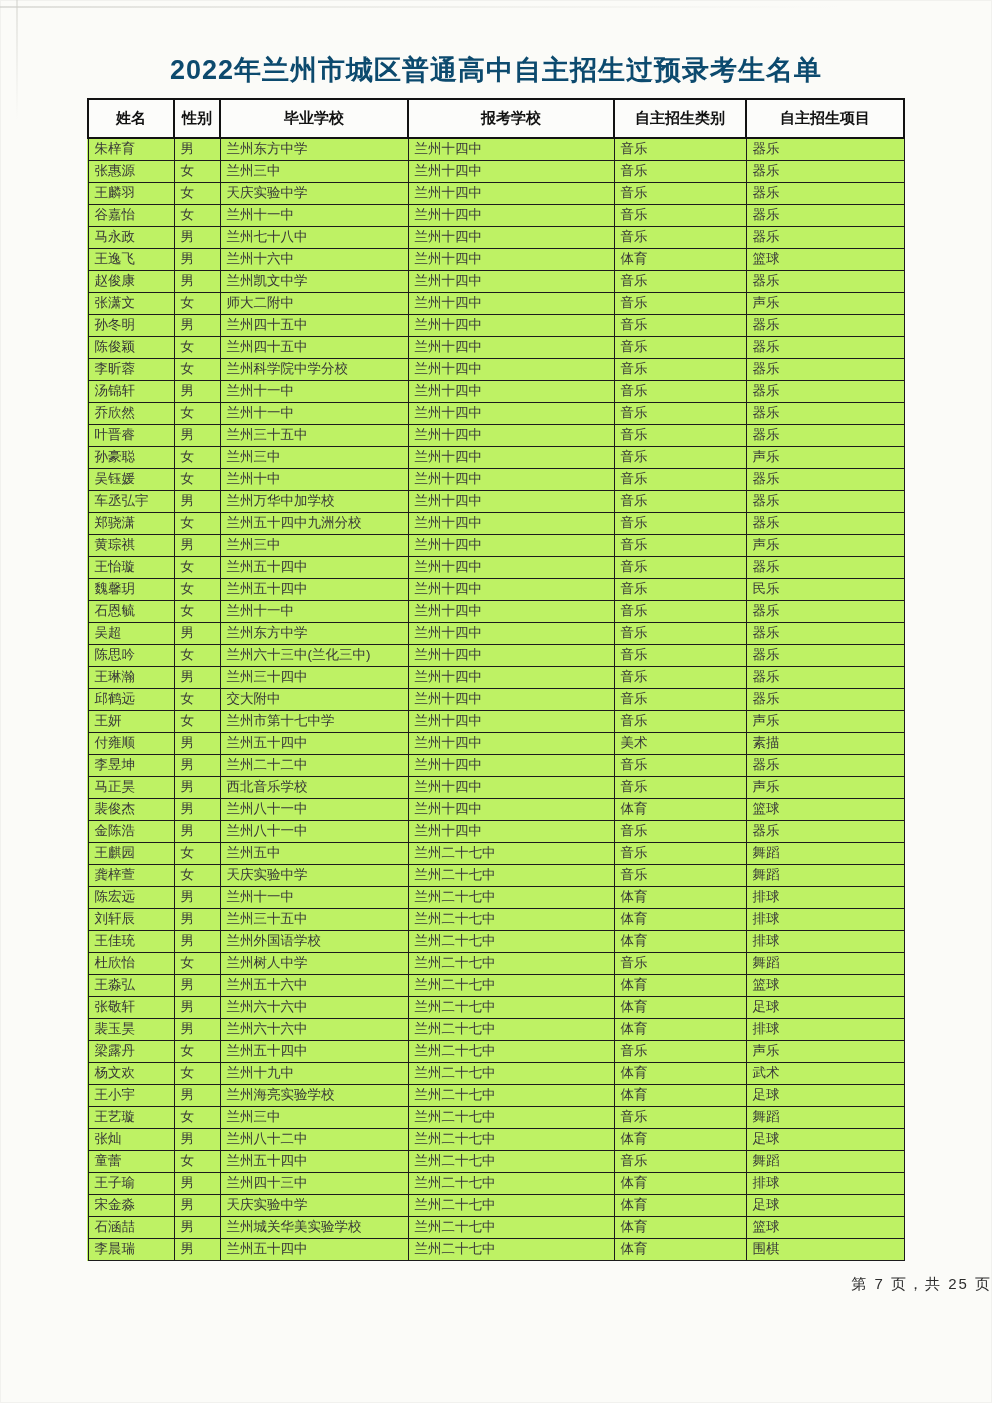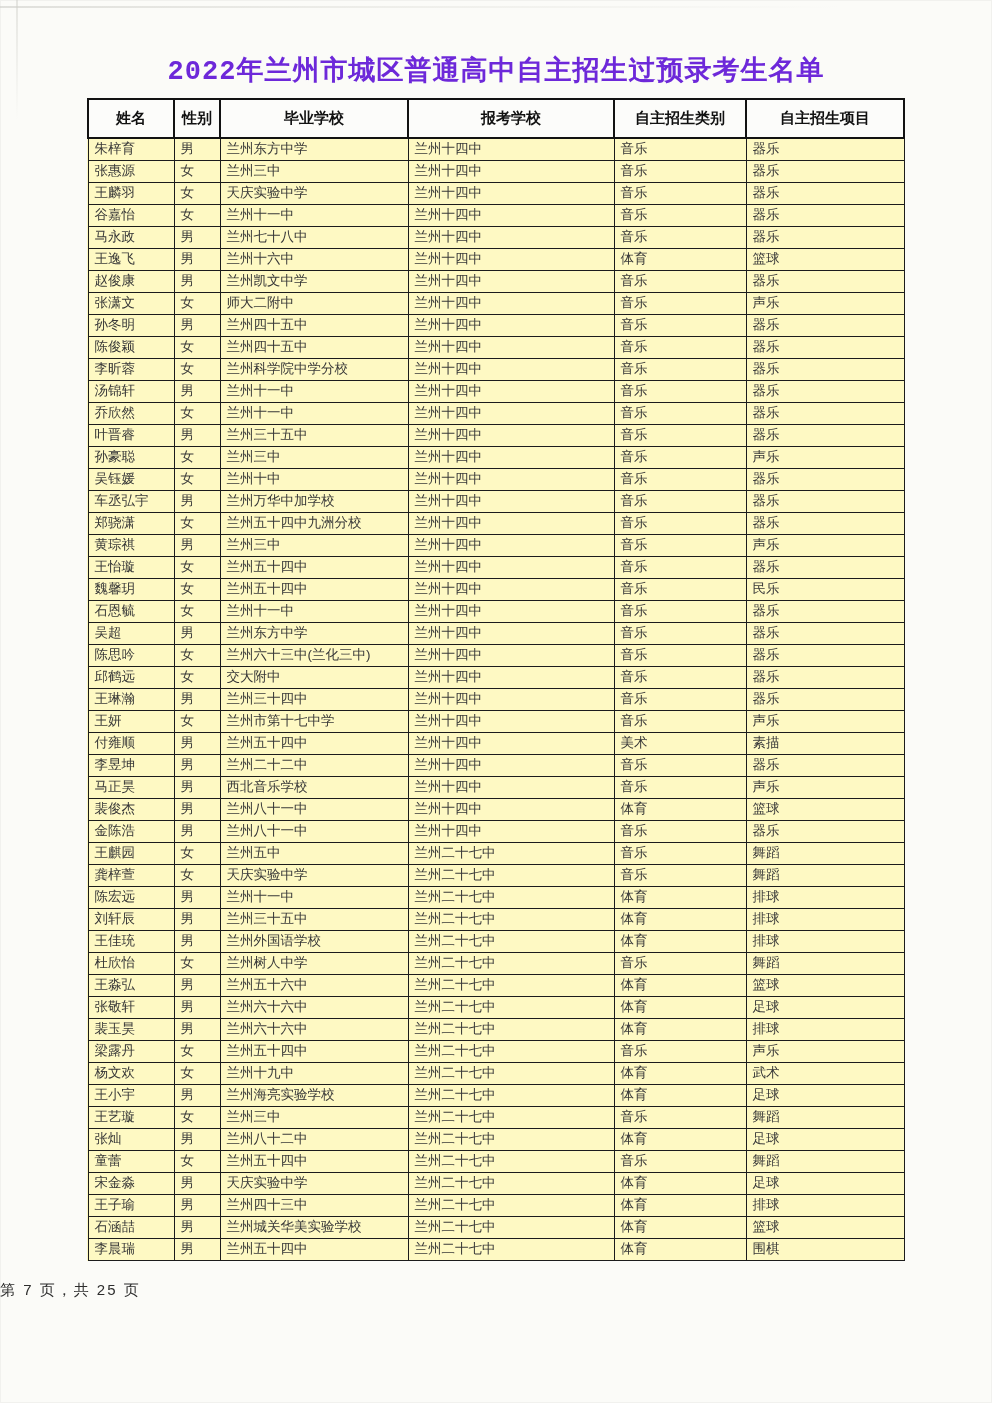--- a/index.html
+++ b/index.html
@@ -24,29 +24,28 @@
     position:absolute;top:0;left:16px;width:2px;height:120px;
     background:linear-gradient(to bottom,#cfcfc9,transparent);
     opacity:.5;
   }
   .doc-title{
     margin:52px 0 10px 0;
     text-align:center;
     font-size:27px;
     font-weight:bold;
     letter-spacing:1px;
-    color:#6d28d9;
-    font-family:Liberation Mono, monospace;
+    color:#0c4a6e;
   }
   table.roster{
     margin:4px auto;
     width:816px;
     border-collapse:collapse;
     table-layout:fixed;
-    background:#fef9c3;
+    background:#bef264;
   }
   table.roster th{
     border:2px solid #121212;
     font-size:15px;
     font-weight:bold;
     color:#111;
     text-align:center;
     padding:9px 2px;
     background:#fcfcfa;
   }
@@ -56,22 +55,22 @@
     color:#383838;
     padding:2px 6px;
     height:17px;
     line-height:1.25;
     white-space:nowrap;
     overflow:hidden;
     text-align:left;
     vertical-align:middle;
   }
   .page-footer{
-    margin-top:20px;
-    text-align:left;
+    margin-top:14px;
+    text-align:right;
     font-size:15px;
     color:#2d2d2d;
     letter-spacing:2px;
   }
 </style>
 </head>
 <body>
 
 <div class="page">
   <div class="scan-edge-top"></div>
@@ -285,31 +284,31 @@
   </tr>
         <tr>
     <td>陈思吟</td>
     <td>女</td>
     <td>兰州六十三中(兰化三中)</td>
     <td>兰州十四中</td>
     <td>音乐</td>
     <td>器乐</td>
   </tr>
         <tr>
+    <td>王琳瀚</td>
+    <td>男</td>
+    <td>兰州三十四中</td>
+    <td>兰州十四中</td>
+    <td>音乐</td>
+    <td>器乐</td>
+  </tr>
+        <tr>
     <td>邱鹤远</td>
     <td>女</td>
     <td>交大附中</td>
-    <td>兰州十四中</td>
-    <td>音乐</td>
-    <td>器乐</td>
-  </tr>
-        <tr>
-    <td>王琳瀚</td>
-    <td>男</td>
-    <td>兰州三十四中</td>
     <td>兰州十四中</td>
     <td>音乐</td>
     <td>器乐</td>
   </tr>
         <tr>
     <td>王妍</td>
     <td>女</td>
     <td>兰州市第十七中学</td>
     <td>兰州十四中</td>
     <td>音乐</td>
@@ -469,34 +468,34 @@
   </tr>
         <tr>
     <td>童蕾</td>
     <td>女</td>
     <td>兰州五十四中</td>
     <td>兰州二十七中</td>
     <td>音乐</td>
     <td>舞蹈</td>
   </tr>
         <tr>
+    <td>王子瑜</td>
+    <td>男</td>
+    <td>兰州四十三中</td>
+    <td>兰州二十七中</td>
+    <td>体育</td>
+    <td>排球</td>
+  </tr>
+        <tr>
     <td>宋金淼</td>
     <td>男</td>
     <td>天庆实验中学</td>
     <td>兰州二十七中</td>
     <td>体育</td>
     <td>足球</td>
-  </tr>
-        <tr>
-    <td>王子瑜</td>
-    <td>男</td>
-    <td>兰州四十三中</td>
-    <td>兰州二十七中</td>
-    <td>体育</td>
-    <td>排球</td>
   </tr>
         <tr>
     <td>石涵喆</td>
     <td>男</td>
     <td>兰州城关华美实验学校</td>
     <td>兰州二十七中</td>
     <td>体育</td>
     <td>篮球</td>
   </tr>
         <tr>

